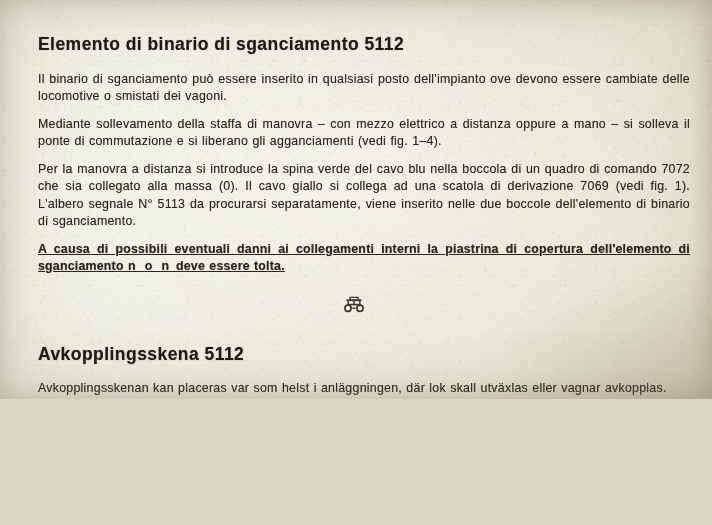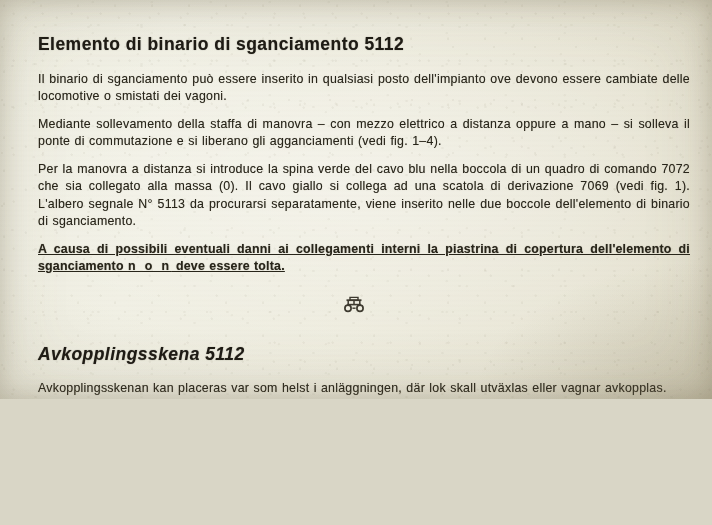--- a/index.html
+++ b/index.html
@@ -95,21 +95,20 @@
   .section-title {
     font-weight: bold;
     font-size: 17.5px;
     letter-spacing: .45px;
     color: #1d1a14;
     margin: 0 0 16px 0;
     text-shadow: 0 0 1px rgba(40,36,26,.55);
   }
   .section-title.second {
     margin: 0 0 15px 0;
-    font-style: italic;
   }
 
   .para {
     font-size: 12.4px;
     line-height: 17.1px;
     text-align: justify;
     text-justify: inter-word;
     margin: 0 8px 11px 0;
     color: #272419;
     letter-spacing: .25px;

